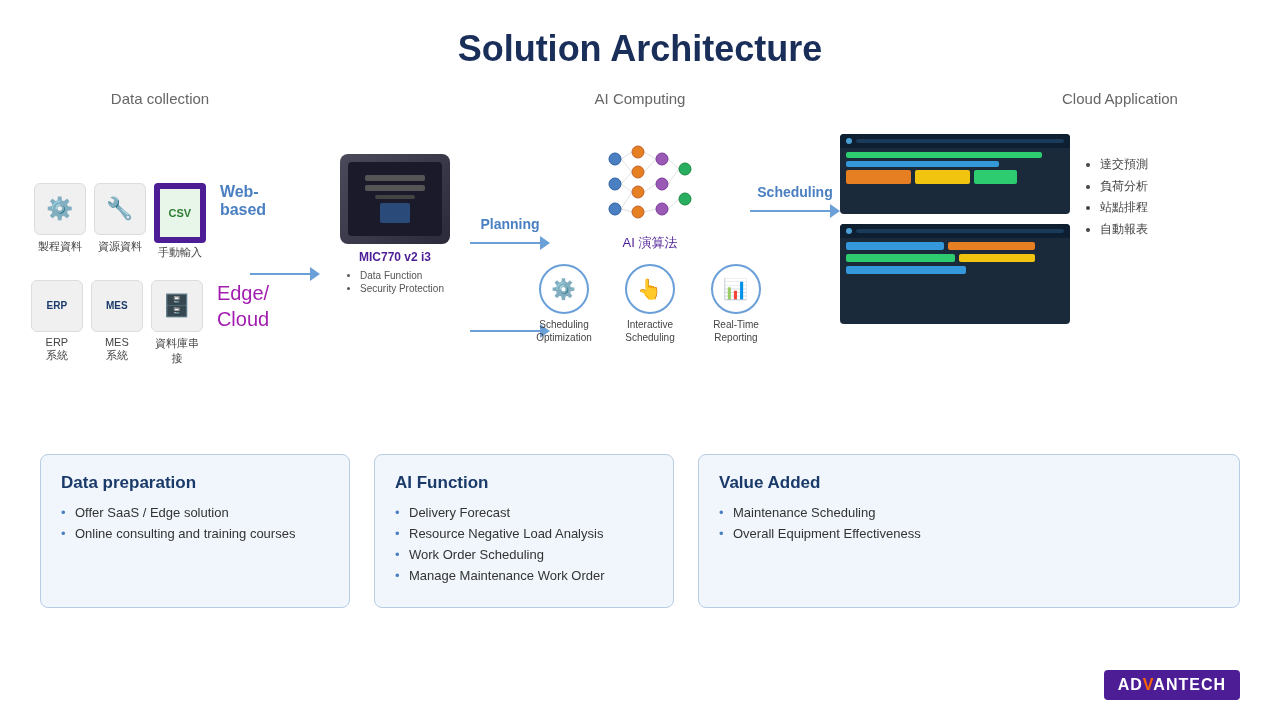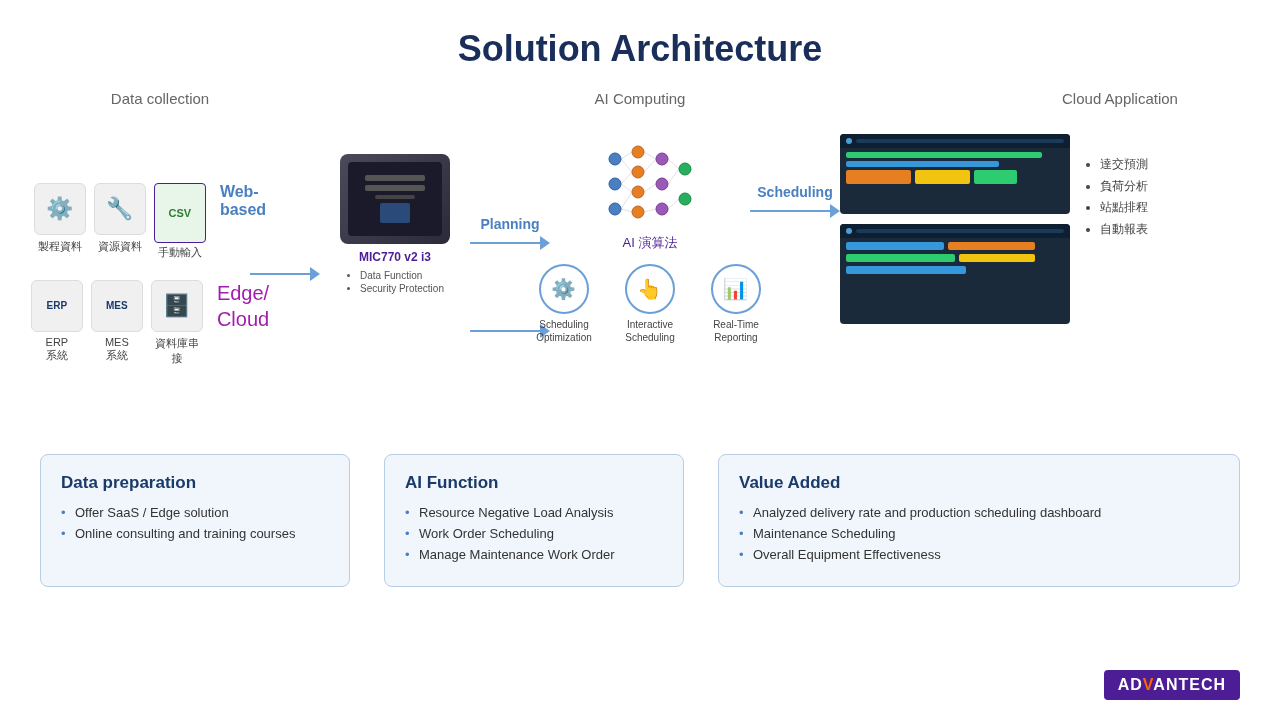--- a/index.html
+++ b/index.html
@@ -50,21 +50,21 @@
     .csv-icon-wrap {
       display: flex;
       flex-direction: column;
       align-items: center;
       gap: 2px;
     }
     .csv-icon {
       width: 52px;
       height: 60px;
       background: #e8f5e9;
-      border: 1px solid #4c1d95;
+      border: 6px solid #4c1d95;
       border-radius: 4px;
       display: flex;
       align-items: center;
       justify-content: center;
       font-size: 13px;
       font-weight: bold;
       color: #2e7d32;
       position: relative;
     }
 
@@ -231,21 +231,21 @@
       color: #444;
       list-style: disc;
       padding-left: 14px;
       line-height: 1.8;
     }
 
     
     .bottom-section {
       display: flex;
       padding: 20px 40px;
-      gap: 34px;
+      gap: 24px;
       margin-top: 10px;
     }
 
     .card {
       border: 1.5px solid #b8cce4;
       border-radius: 8px;
       padding: 18px 20px;
       background: #f0f6fb;
     }
 
@@ -558,30 +558,30 @@
     <div class="card-title">Data preparation</div>
     <ul class="card-list">
       <li>Offer SaaS / Edge solution</li>
       <li>Online consulting and training courses</li>
     </ul>
   </div>
 
   <div class="card card-ai">
     <div class="card-title">AI Function</div>
     <ul class="card-list">
+      <li>Delivery Forecast</li>
       <li>Resource Negative Load Analysis</li>
       <li>Work Order Scheduling</li>
       <li>Manage Maintenance Work Order</li>
     </ul>
   </div>
 
   <div class="card card-value">
     <div class="card-title">Value Added</div>
     <ul class="card-list">
-      <li>Analyzed delivery rate and production scheduling dashboard</li>
       <li>Maintenance Scheduling</li>
       <li>Overall Equipment Effectiveness</li>
     </ul>
   </div>
 </div>
 
 <div class="advantech-logo">
   <span>AD</span><span class="adv-orange">V</span><span>ANTECH</span>
 </div>
 

